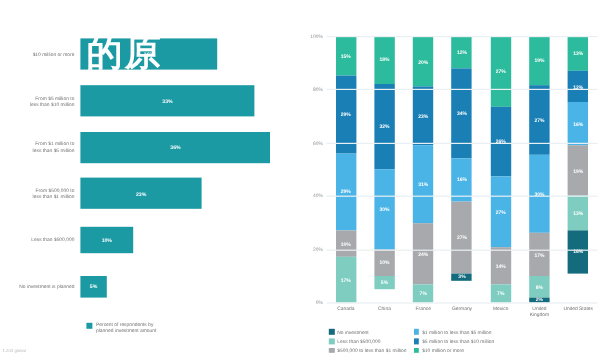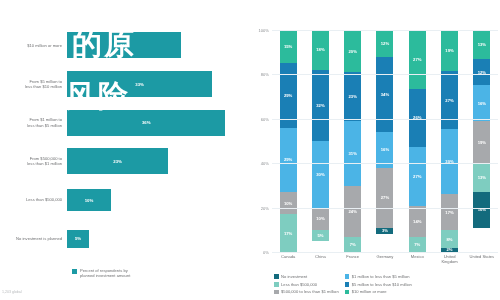--- a/index.html
+++ b/index.html
@@ -324,16 +324,15 @@
           <div class="rl-item">
             <div class="rl-swatch" style="background: rgb(44, 187, 156);"></div>
             <div class="rl-text">$10 million or more</div>
           </div>
         </div>
       </div>
   </div>
 
   <div class="watermark">
     <div class="wm-line wm1">的原</div>
-    <div class="wm-line wm3">风险</div>
   </div>
 
 </div>
 
 </body></html>

